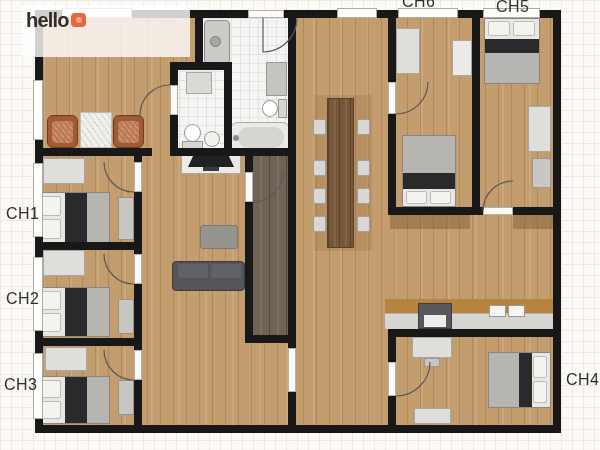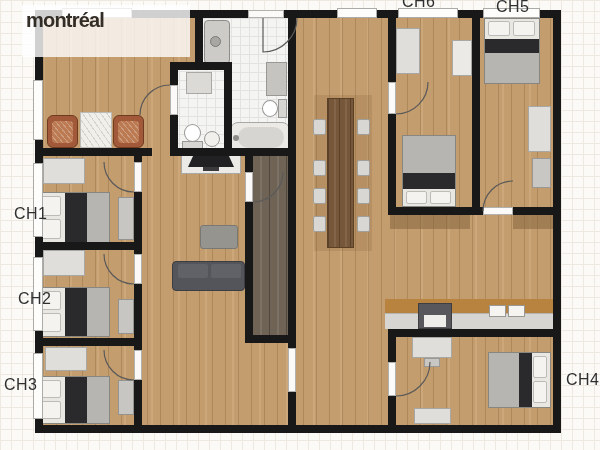--- a/index.html
+++ b/index.html
@@ -244,26 +244,27 @@
     <path d="M104,254 A30 30 0 0 0 134,284" fill="none" stroke="#5a5a5a" stroke-width="1.2"></path>
     <path d="M104,350 A30 30 0 0 0 134,380" fill="none" stroke="#5a5a5a" stroke-width="1.2"></path>
     <path d="M140,115 A30 30 0 0 1 170,85" fill="none" stroke="#5a5a5a" stroke-width="1.2"></path>
     <path d="M263,18 L263,52 A34 34 0 0 0 297,18" fill="none" stroke="#5a5a5a" stroke-width="1.2"></path>
     <path d="M253,202 A30 30 0 0 0 283,172" fill="none" stroke="#5a5a5a" stroke-width="1.2"></path>
     <path d="M396,114 A32 32 0 0 0 428,82" fill="none" stroke="#5a5a5a" stroke-width="1.2"></path>
     <path d="M483,211 A30 30 0 0 1 513,181" fill="none" stroke="#5a5a5a" stroke-width="1.2"></path>
     <path d="M396,396 A34 34 0 0 0 430,362" fill="none" stroke="#5a5a5a" stroke-width="1.2"></path>
   </svg>
 
-  <div class="lbl" style="left:14px;top:205px">CH1</div>
-  <div class="lbl" style="left:18px;top:290px">CH2</div>
+  <div class="lbl" style="left:6px;top:205px">CH1</div>
+  <div class="lbl" style="left:6px;top:290px">CH2</div>
   <div class="lbl" style="left:4px;top:376px">CH3</div>
   <div class="lbl" style="left:566px;top:371px">CH4</div>
   <div class="lbl" style="left:496px;top:-2px">CH5</div>
   <div class="lbl" style="left:402px;top:-7px">CH6</div>
 
   <div class="logo">
     <div class="row">
-      <span class="word">montréal</span>
+      <span class="word">hello</span>
+      <span class="bub"></span>
     </div>
   </div>
 
 </div>
 
 </body></html>

